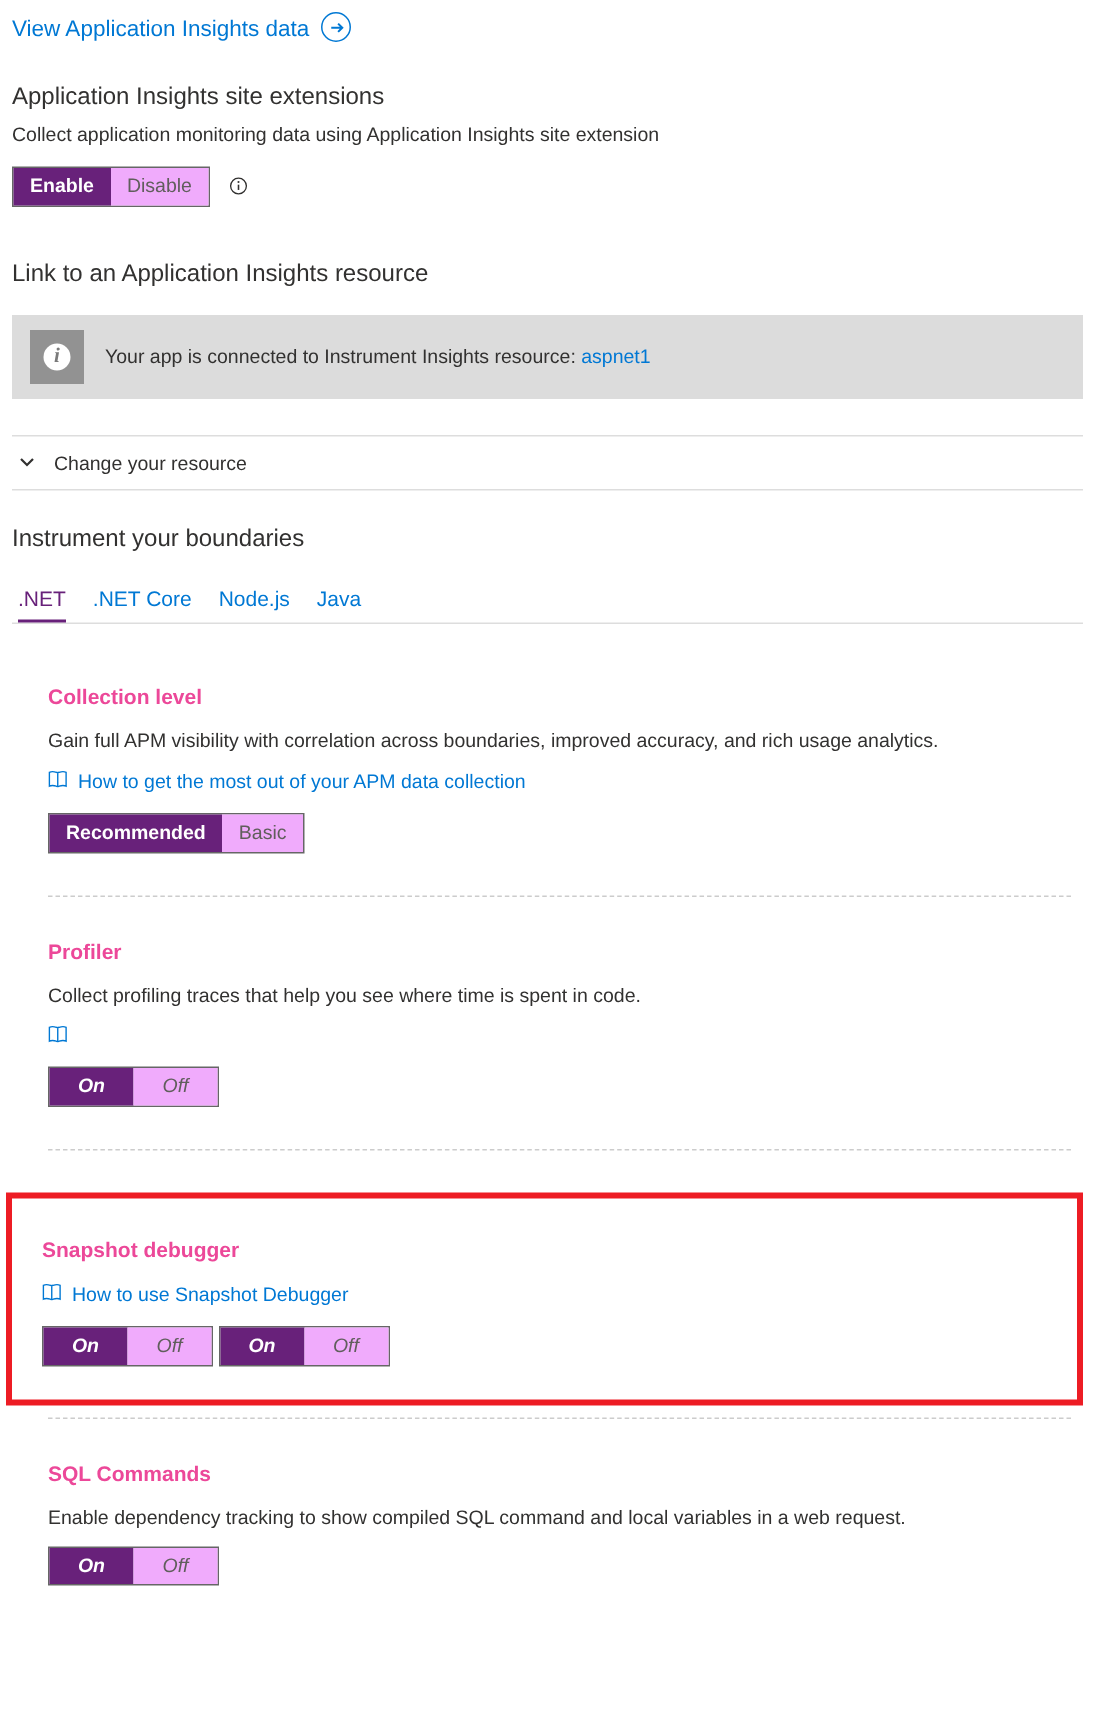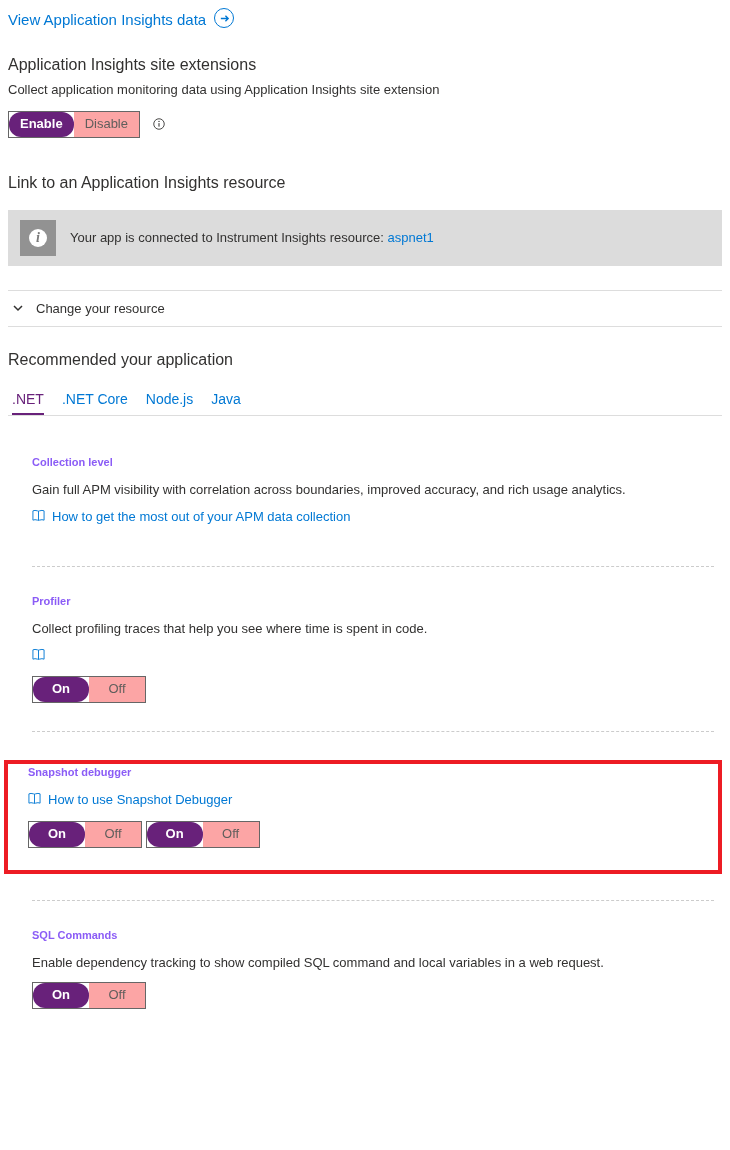--- a/index.html
+++ b/index.html
@@ -53,33 +53,32 @@
       margin-bottom: 14px;
     }
     .toggle-group {
       display: inline-flex;
       border: 1px solid #666;
     }
     .toggle-btn {
       padding: 4px 11px;
       font-size: 13px;
       cursor: pointer;
-      background: #fca5a5;
+      background: #f0abfc;
       color: #605e5c;
       border: none;
       font-family: inherit;
       line-height: 1.3;
     }
     .toggle-btn.active {
       background: #68217a;
       color: #fff;
     }
     .toggle-btn.active.bold {
       font-weight: 600;
-      border-radius: 12px;
     }
     .info-icon {
       display: inline-flex;
       width: 16px;
       height: 16px;
       margin-left: 8px;
       vertical-align: middle;
       cursor: pointer;
     }
     .info-icon svg {
@@ -167,23 +166,23 @@
       border-bottom-color: #68217a;
     }
     .panel-area {
       padding-left: 24px;
       padding-right: 8px;
     }
     .panel {
       padding-bottom: 28px;
     }
     .panel-title {
-      font-size: 11px;
+      font-size: 14px;
       font-weight: 600;
-      color: #8b5cf6;
+      color: #ec4899;
       margin-bottom: 14px;
     }
     .panel-desc {
       font-size: 13px;
       color: #323130;
       margin-bottom: 12px;
     }
     .doc-link {
       display: flex;
       align-items: flex-start;
@@ -208,30 +207,31 @@
       margin-bottom: 28px;
     }
     .sub-label {
       font-size: 13px;
       color: #323130;
       margin-top: 24px;
       margin-bottom: 10px;
     }
     .highlight-box {
       border: 4px solid #ed1c24;
-      padding: 2px 20px 22px 20px;
+      padding: 26px 20px 22px 20px;
       margin-left: -4px;
-      margin-bottom: 26px;
+      margin-bottom: 8px;
     }
     .highlight-box .panel {
       padding-bottom: 0;
     }
     .toggle-small .toggle-btn {
       min-width: 56px;
       text-align: center;
+      font-style: italic;
     }
   </style>
 </head>
 <body>
 
 <div class="top-link">
   <span>View Application Insights data</span>
   <span class="arrow-circle-icon">
     <svg viewBox="0 0 12 12">
         <path d="M2 6 H10 M7 3 L10 6 L7 9"></path>
@@ -270,21 +270,21 @@
 
 <div class="expander">
   <span class="chevron-icon">
     <svg viewBox="0 0 12 12">
         <path d="M2 4 L6 8 L10 4"></path>
       </svg>
   </span>
   <span>Change your resource</span>
 </div>
 
-<div class="section-title">Recommended your application</div>
+<div class="section-title">Instrument your boundaries</div>
 <div style="height:14px"></div>
 <div class="tabs">
   <div class="tab active">.NET</div>
   <div class="tab">.NET Core</div>
   <div class="tab">Node.js</div>
   <div class="tab">Java</div>
 </div>
 
 <div class="panel-area">
 
@@ -292,20 +292,24 @@
     <div class="panel-title">Collection level</div>
     <div class="panel-desc">Gain full APM visibility with correlation across boundaries, improved accuracy, and rich usage analytics.</div>
     <div class="doc-link">
       <span class="book-icon">
         <svg viewBox="0 0 14 14">
             <path d="M1 2 Q3 1 6 2 Q6 2 7 2.3 Q8 2 8 2 Q11 1 13 2 V12 Q11 11 8 12 Q7 12.3 7 12.3 Q6 12 6 12 Q3 11 1 12 Z M7 2.3 V12.3" fill="none" stroke="#0078d4" stroke-width="1"></path>
           </svg>
       </span>
       <span>How to get the most out of your APM data collection</span>
     </div>
+    <div class="toggle-group">
+      <button class="toggle-btn active bold">Recommended</button>
+      <button class="toggle-btn">Basic</button>
+    </div>
   </div>
 
   <div class="divider"></div>
 
   <div class="panel">
     <div class="panel-title">Profiler</div>
     <div class="panel-desc">Collect profiling traces that help you see where time is spent in code.</div>
     <div class="doc-link">
       <span class="book-icon">
         <svg viewBox="0 0 14 14">

